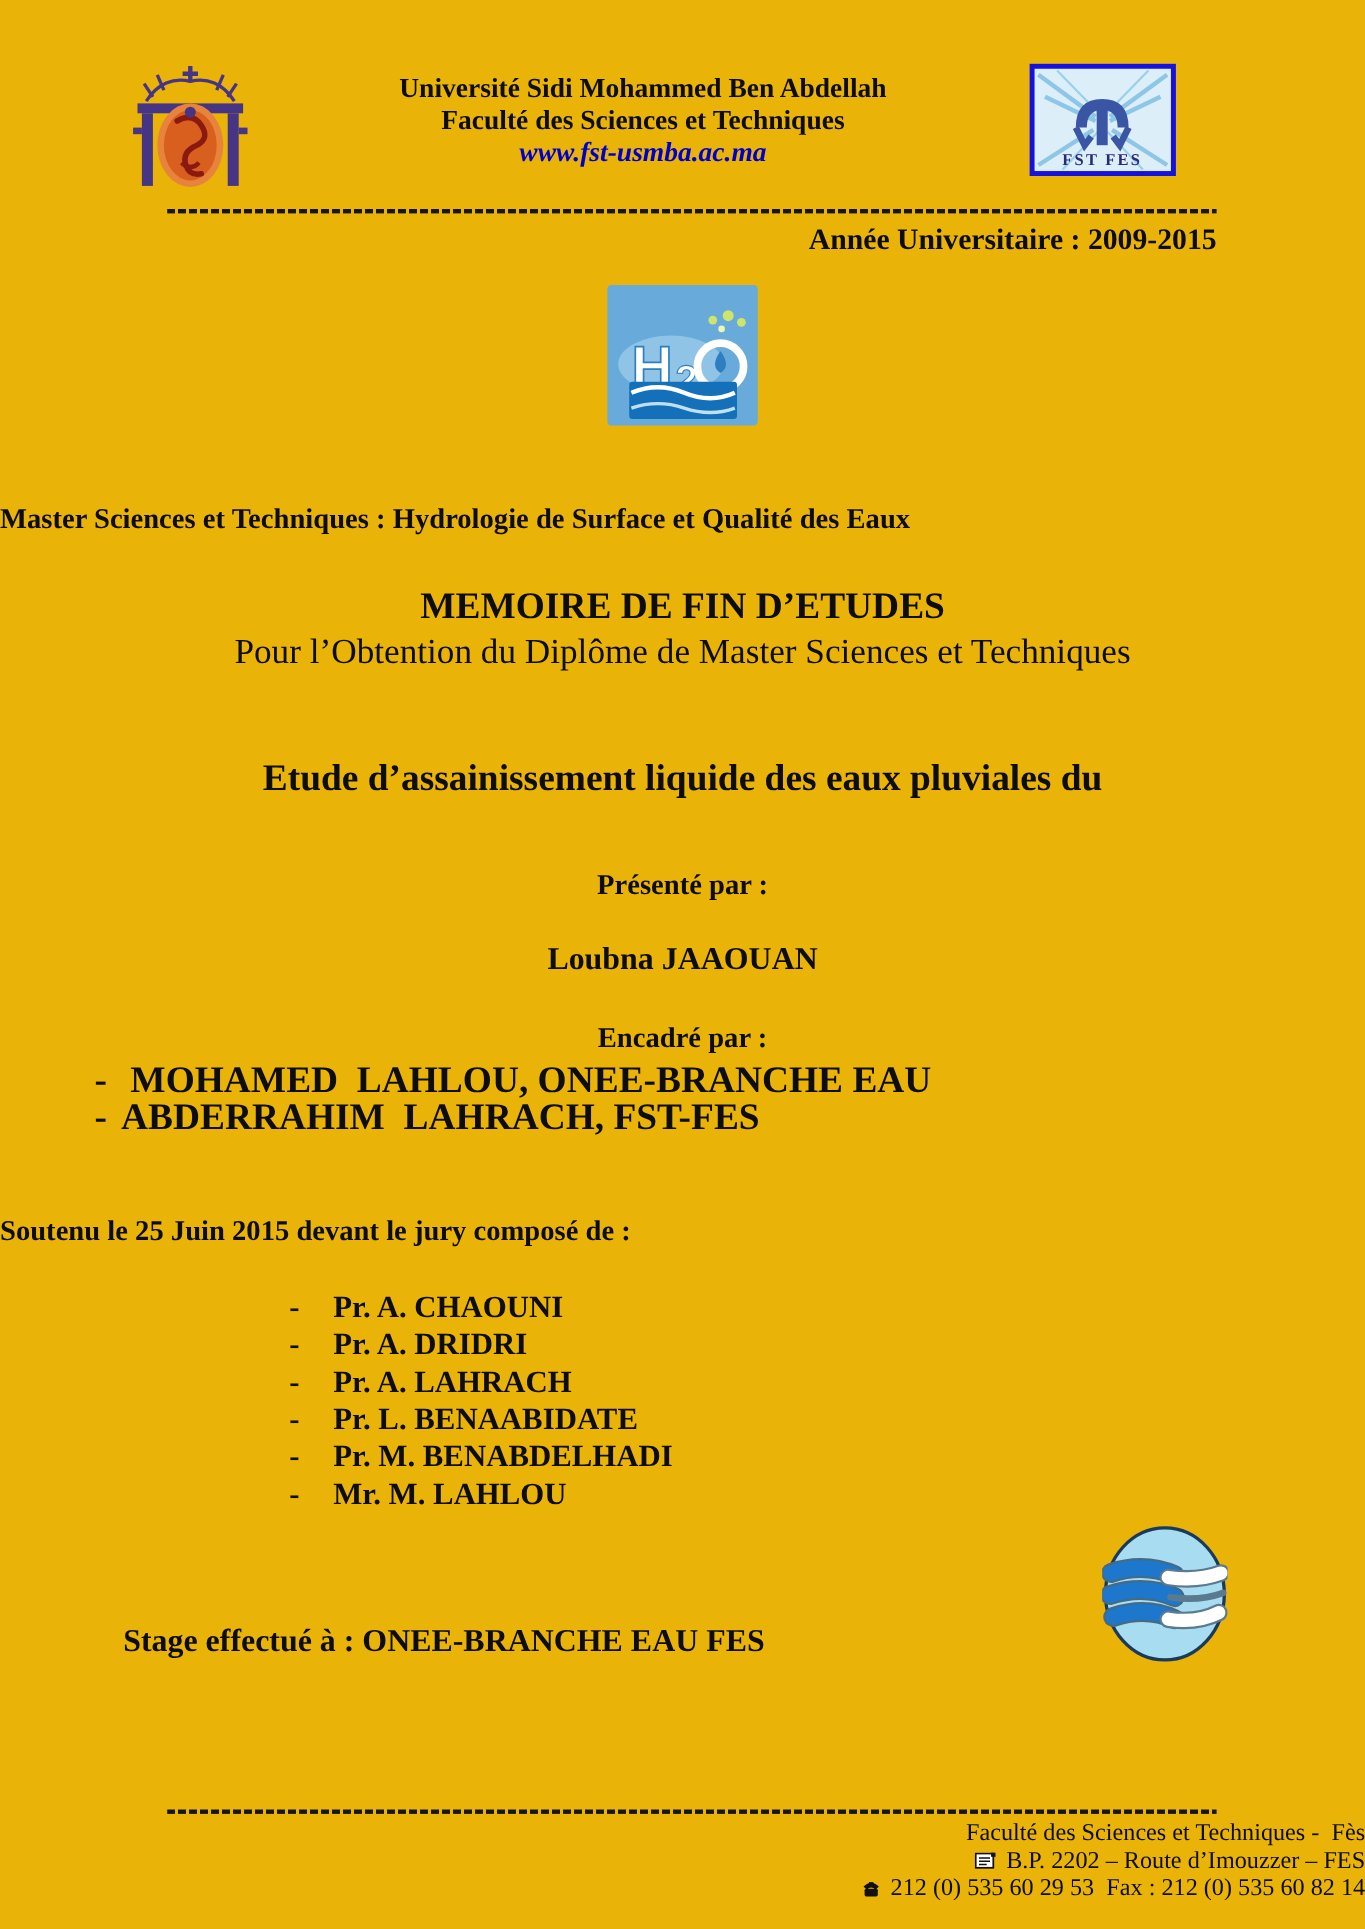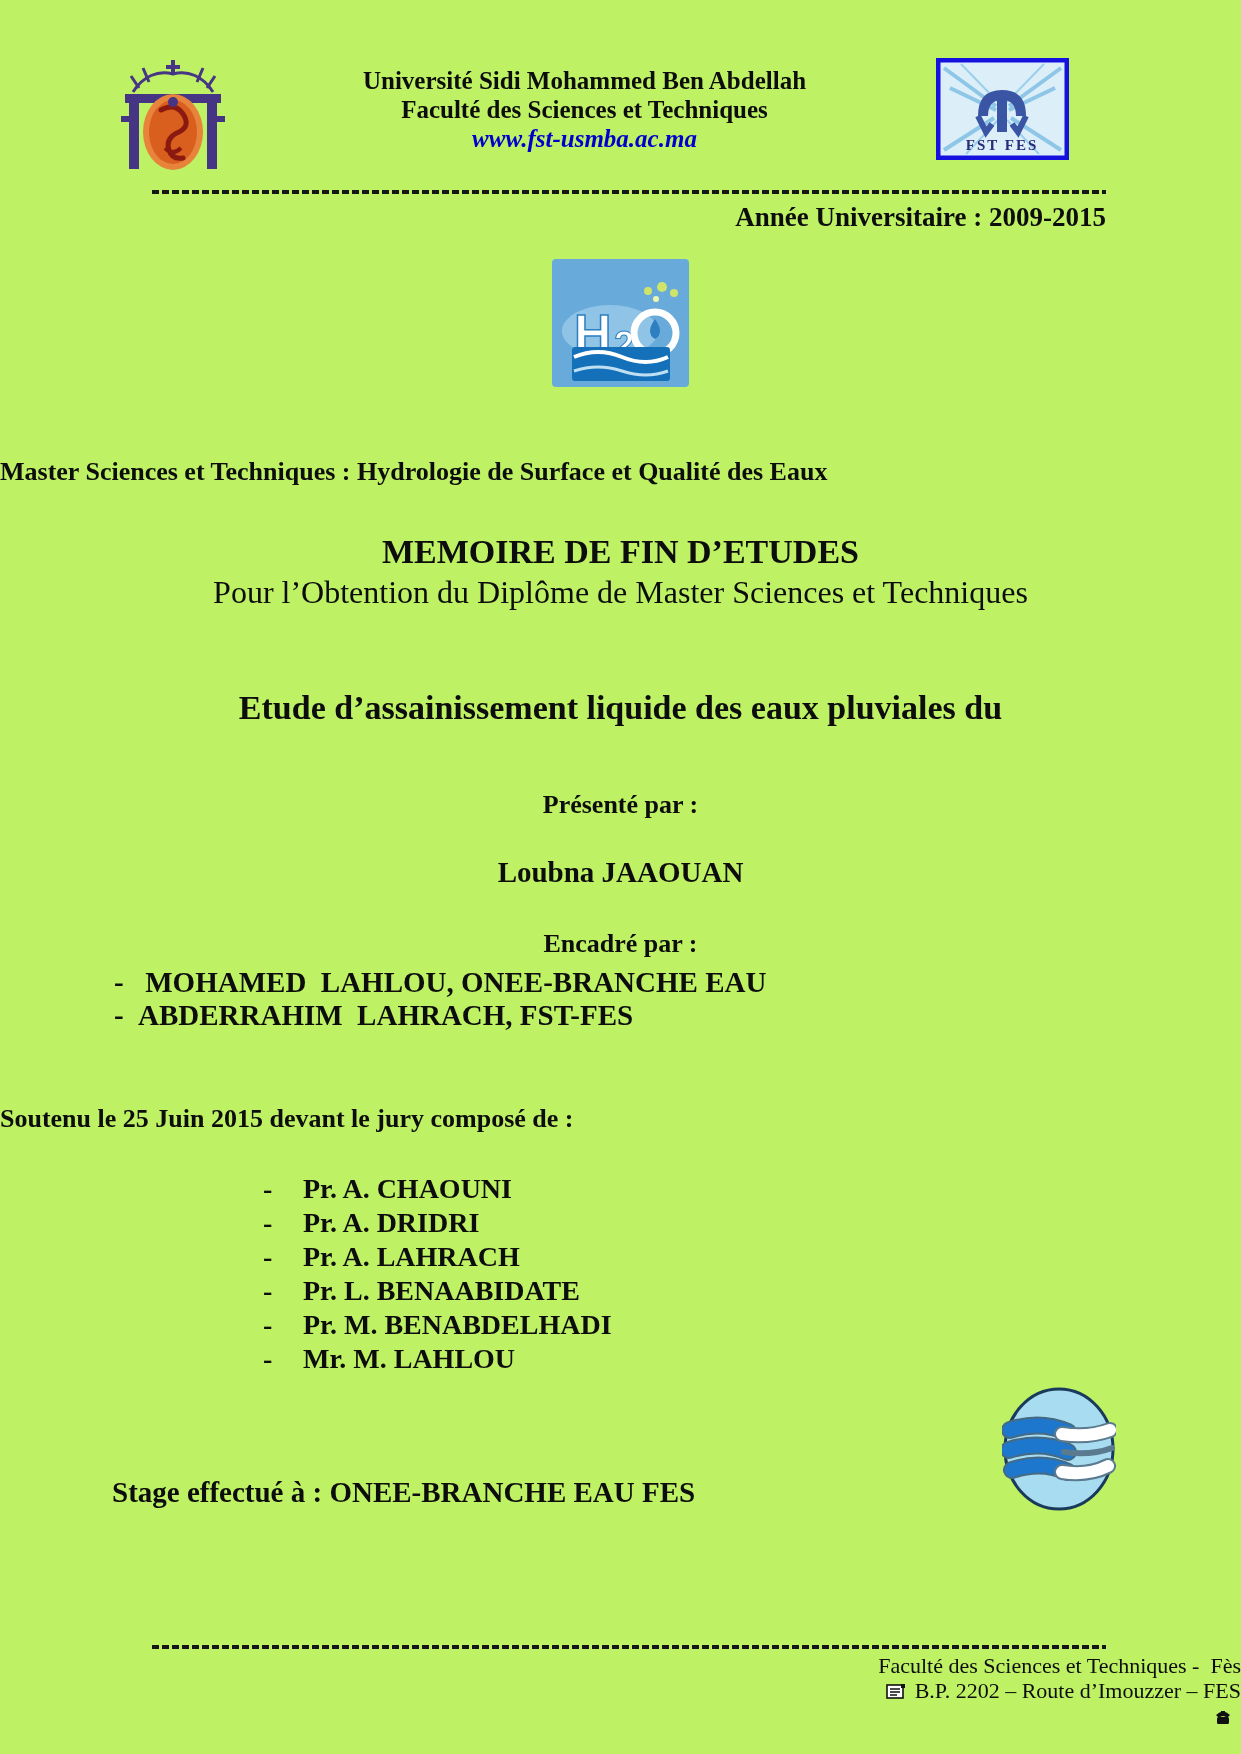--- a/index.html
+++ b/index.html
@@ -1,21 +1,21 @@
 <!DOCTYPE html>
 <html><head>
 <meta charset="utf-8">
 <style>
   * { margin:0; padding:0; box-sizing:border-box; }
   html,body { background:#ffffff; }
   .page {
     position:relative;
     width:1241px; height:1754px;
     margin:0 auto;
-    background:#bef264;
+    background:#eab308;
     font-family:"Liberation Serif", serif;
     color:#0d0d0d;
     overflow:hidden;
   }
   .txt { white-space:pre-wrap; }
 
   
   .header {
     display:flex; align-items:flex-start; justify-content:space-between;
     padding:58px 172px 0 113px;
@@ -48,21 +48,21 @@
   .thesis-title { margin-top:74px; text-align:center; font-weight:bold; font-size:34px; line-height:45px; }
 
   .presente-label, .encadre-label {
     text-align:center; font-weight:bold; font-size:26px; 
     text-underline-offset:5px;
   }
   .presente-label { margin-top:60px; }
   .presente-name  { margin-top:36px; text-align:center; font-weight:bold; font-size:29px; }
   .encadre-label  { margin-top:40px; }
 
-  .supervisors { margin-top:7px; padding-left:114px; font-weight:bold; font-size:29px; }
+  .supervisors { margin-top:7px; padding-left:86px; font-weight:bold; font-size:34px; }
   .supervisors .row { line-height:33px; }
   .supervisors .bullet { display:inline-block; width:24px; }
 
   .soutenu { margin-top:72px; font-weight:bold; font-size:26px; }
 
   .jury { margin-top:38px; padding-left:263px; font-weight:bold; font-size:28px; }
   .jury .row { line-height:34px; }
   .jury .bullet { display:inline-block; width:40px; }
 
   .stage { margin-top:100px; padding-left:112px; font-weight:bold; font-size:29px; }
@@ -201,17 +201,17 @@
         <rect x="1" y="1" width="16" height="13" fill="#ffffff" stroke="#111111" stroke-width="1.6"></rect>
         <path d="M4 5 h10 M4 8 h10 M4 11 h7" stroke="#111111" stroke-width="1.4"></path>
         <rect x="15" y="0" width="4" height="4" fill="#111111"></rect>
       </svg><span class="txt">B.P. 2202 – Route d’Imouzzer – FES</span>
     </div>
     <div>
       <svg class="icon" width="18" height="17" viewBox="0 0 18 17">
         <path d="M2 7 Q9 0 16 7 L13 10 Q9 6 5 10 Z" fill="#111111"></path>
         <rect x="3" y="9" width="12" height="7" rx="1.5" fill="#111111"></rect>
         <rect x="7" y="3" width="4" height="3" fill="#111111"></rect>
-      </svg>
+      </svg><span class="txt">212 (0) 535 60 29 53  Fax : 212 (0) 535 60 82 14</span>
     </div>
   </div>
 
 </div>
 
 </body></html>

